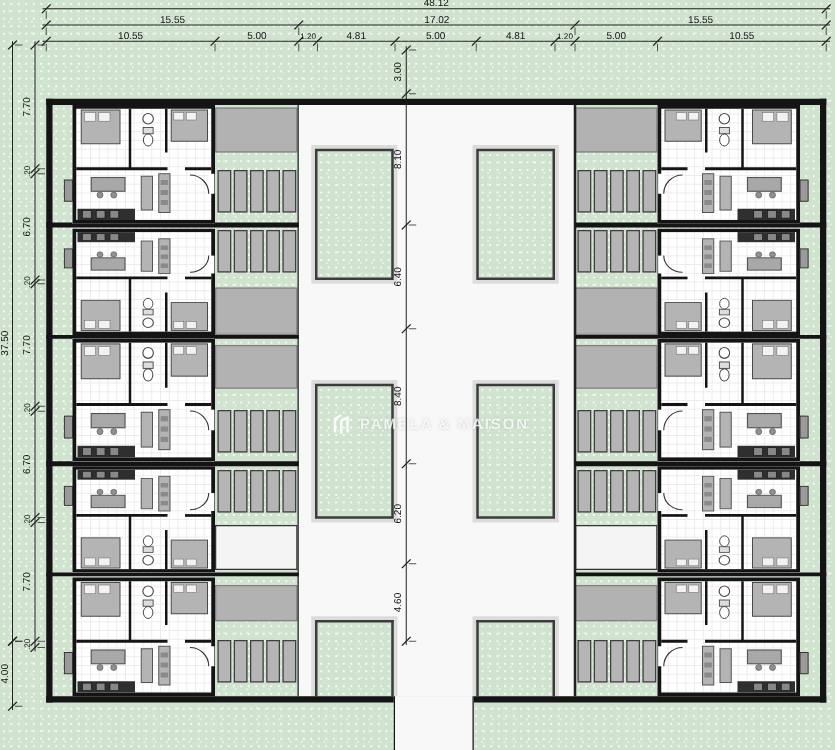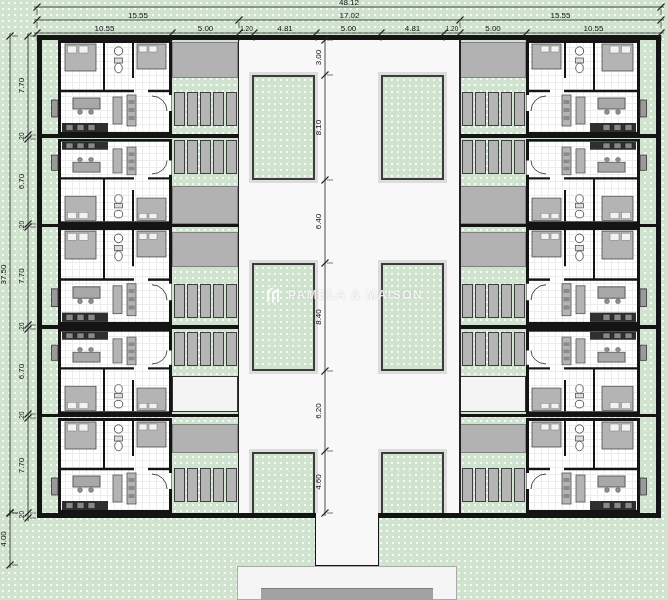--- a/index.html
+++ b/index.html
@@ -14,21 +14,21 @@
     background-position:0 0, 3px 4px;
   }
   .green-tex{
     background-color:#cfe3cf;
     background-image:
       radial-gradient(rgba(255,255,255,.85) .7px, transparent .9px),
       radial-gradient(rgba(255,255,255,.5) .7px, transparent .9px);
     background-size:6px 6px, 9px 9px;
     background-position:0 0, 3px 4px;
   }
-  .abs{position:absolute;}
+  .abs{position:absolute;margin-top:44px;}
   #road-zone{background:#f8f8f8;z-index:1;}
   .island{border:2px solid #3c3c3c;box-shadow:0 0 0 3px #dcdcdc;z-index:2;box-sizing:border-box;}
   .island.no-bottom{border-bottom:none;}
   .park-strip{z-index:3;}
   .apron{box-sizing:border-box;}
   .stall{position:absolute;background:#b5b5b5;border:1px solid #3f3f3f;box-sizing:border-box;}
   .party-line{background:#141414;z-index:6;}
   .edge-line{background:#222;z-index:5;}
   .house{
     z-index:10;background-color:#ffffff;

